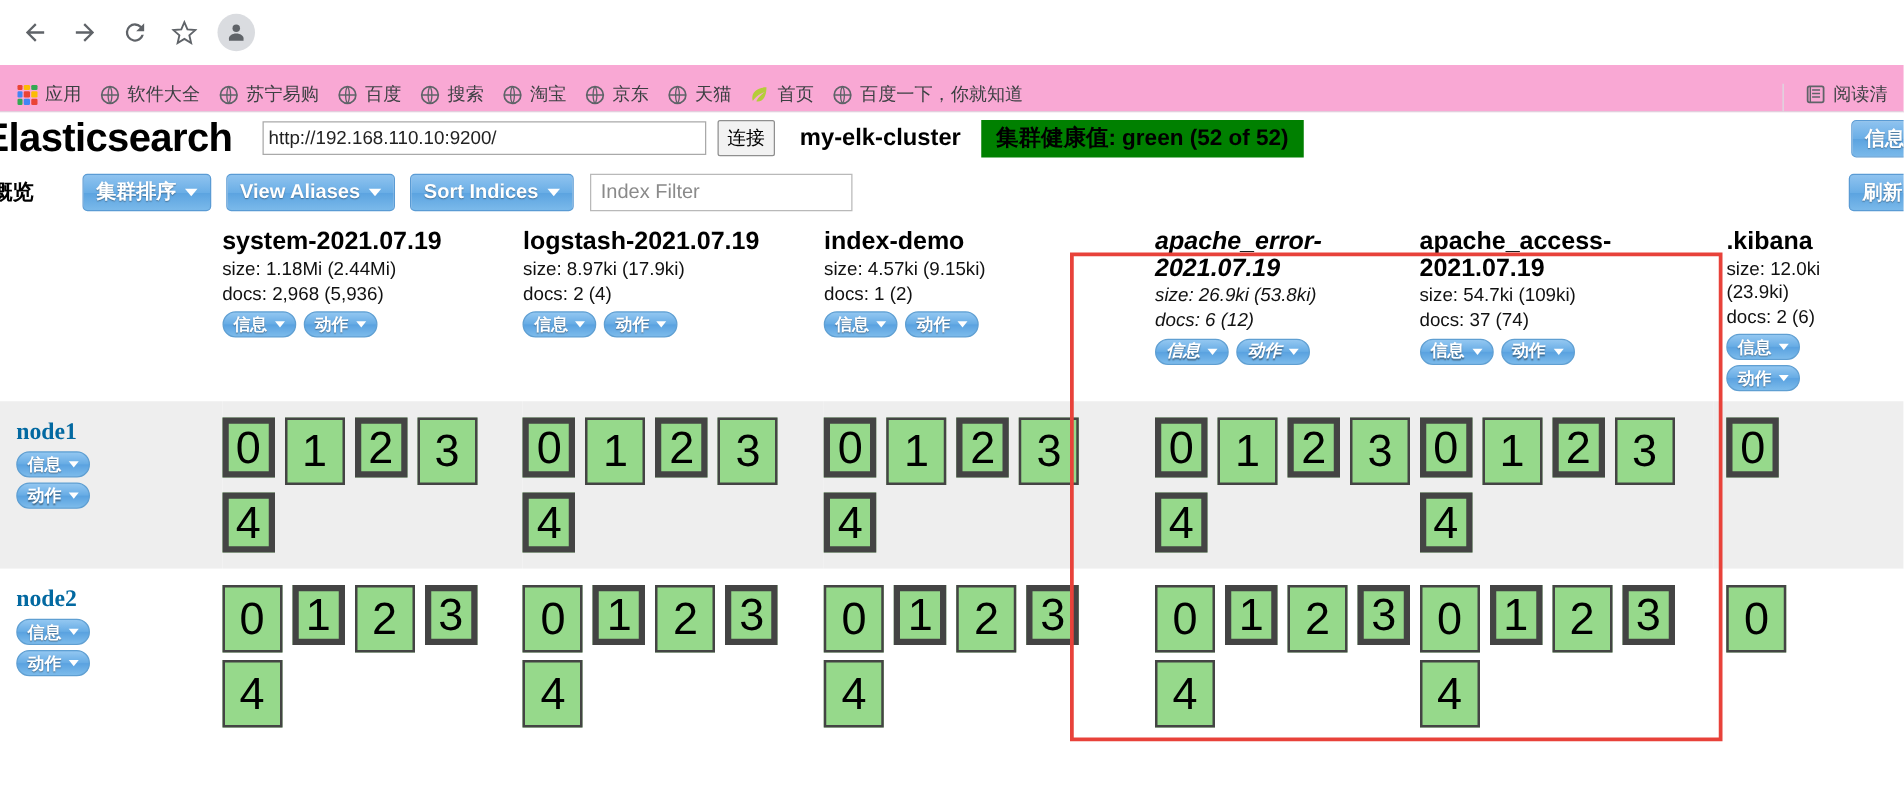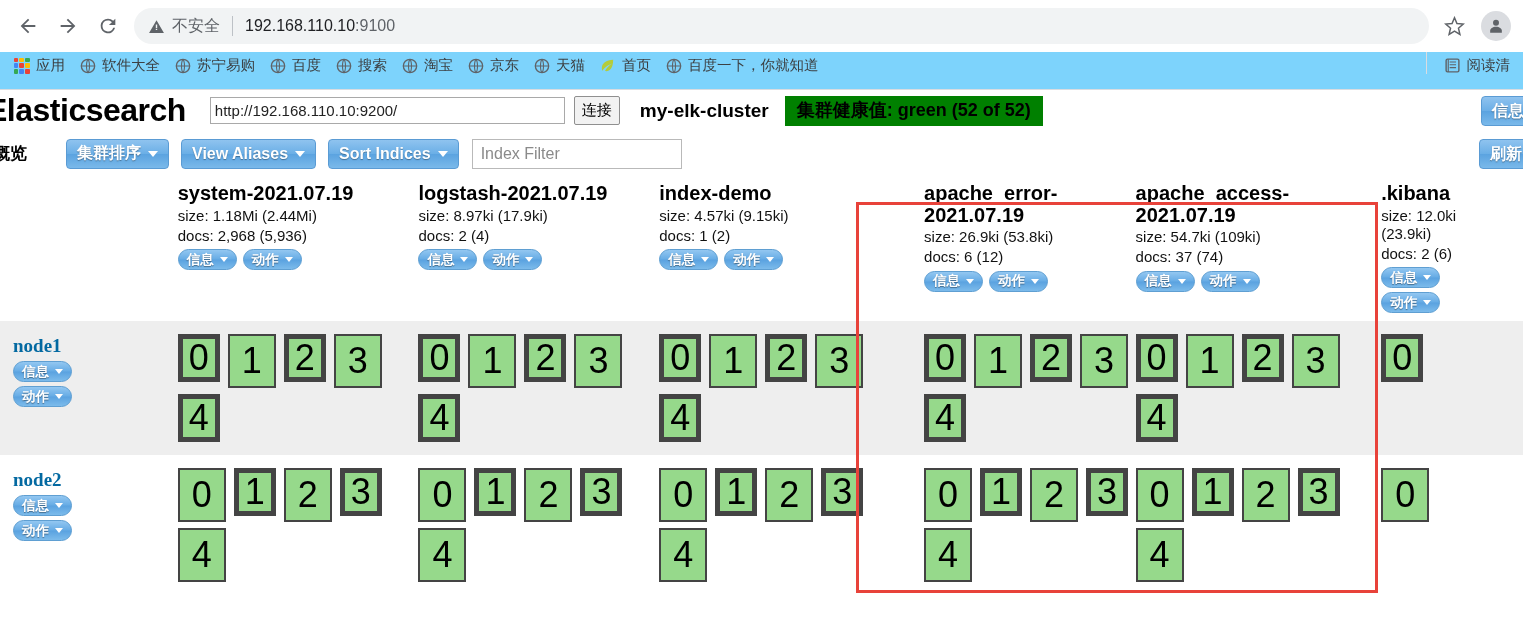--- a/index.html
+++ b/index.html
@@ -64,23 +64,23 @@
   .avatar-btn {
     width: 30px; height: 30px; border-radius: 50%;
     background: #dadce0;
     display: flex; align-items: center; justify-content: center;
     margin-left: 8px; margin-right: 4px;
   }
 
   
   .bookmark-bar {
     height: 38px;
-    background: #7dd3fc;
+    background: #f9a8d4;
     display: flex;
-    align-items: flex-start;
+    align-items: flex-end;
     padding: 0 6px;
     border-bottom: 1px solid #dadce0;
     position: relative;
     overflow: hidden;
   }
   .bm {
     display: flex; align-items: center;
     padding: 4px 7px;
     border-radius: 4px;
     white-space: nowrap;
@@ -382,30 +382,20 @@
     <svg width="22" height="22" viewBox="0 0 24 24">
       <path d="M4 11h12.2l-5.6-5.6L12 4l8 8-8 8-1.4-1.4 5.6-5.6H4z" fill="#5f6368"></path>
     </svg>
   </div>
   <div class="nav-btn">
     <svg width="22" height="22" viewBox="0 0 24 24">
       <path d="M17.65 6.35A7.96 7.96 0 0 0 12 4a8 8 0 1 0 7.73 10h-2.08A6 6 0 1 1 12 6c1.66 0 3.14.69 4.22 1.78L13 11h7V4z" fill="#5f6368"></path>
     </svg>
   </div>
 
-  <div class="omnibox">
-    <span class="warn-icon">
-      <svg width="17" height="17" viewBox="0 0 24 24">
-        <path d="M12 3 1.5 21h21L12 3zm1 14h-2v-2h2v2zm0-3h-2V9h2v5z" fill="#5f6368"></path>
-      </svg>
-    </span>
-    <span class="omnibox-warn-text">不安全</span>
-    <span class="omnibox-sep"></span>
-    <span class="omnibox-url"><span>192.168.110.10</span><span class="dim">:9100</span></span>
-  </div>
 
   <div class="toolbar-right">
     <div class="star-btn">
       <svg width="21" height="21" viewBox="0 0 24 24">
         <path d="M12 17.27 18.18 21l-1.64-7.03L22 9.24l-7.19-.61L12 2 9.19 8.63 2 9.24l5.46 4.73L5.82 21z" fill="none" stroke="#5f6368" stroke-width="1.7"></path>
       </svg>
     </div>
     <div class="avatar-btn">
       <svg width="20" height="20" viewBox="0 0 24 24">
         <circle cx="12" cy="8" r="3.6" fill="#5f6368"></circle>
@@ -632,21 +622,21 @@
             <span>信息</span>
             <span class="caret-down"></span>
           </span>
           <span class="pill-btn">
             <span>动作</span>
             <span class="caret-down"></span>
           </span>
         </div>
       </td>
 
-      <td style="padding-left:24px;">
+      <td style="padding-left:24px;font-style:italic;">
         <div class="idx-title">apache_error-2021.07.19</div>
         <div class="idx-meta">size: 26.9ki (53.8ki)</div>
         <div class="idx-meta">docs: 6 (12)</div>
         <div class="idx-btns">
           <span class="pill-btn">
             <span>信息</span>
             <span class="caret-down"></span>
           </span>
           <span class="pill-btn">
             <span>动作</span>

